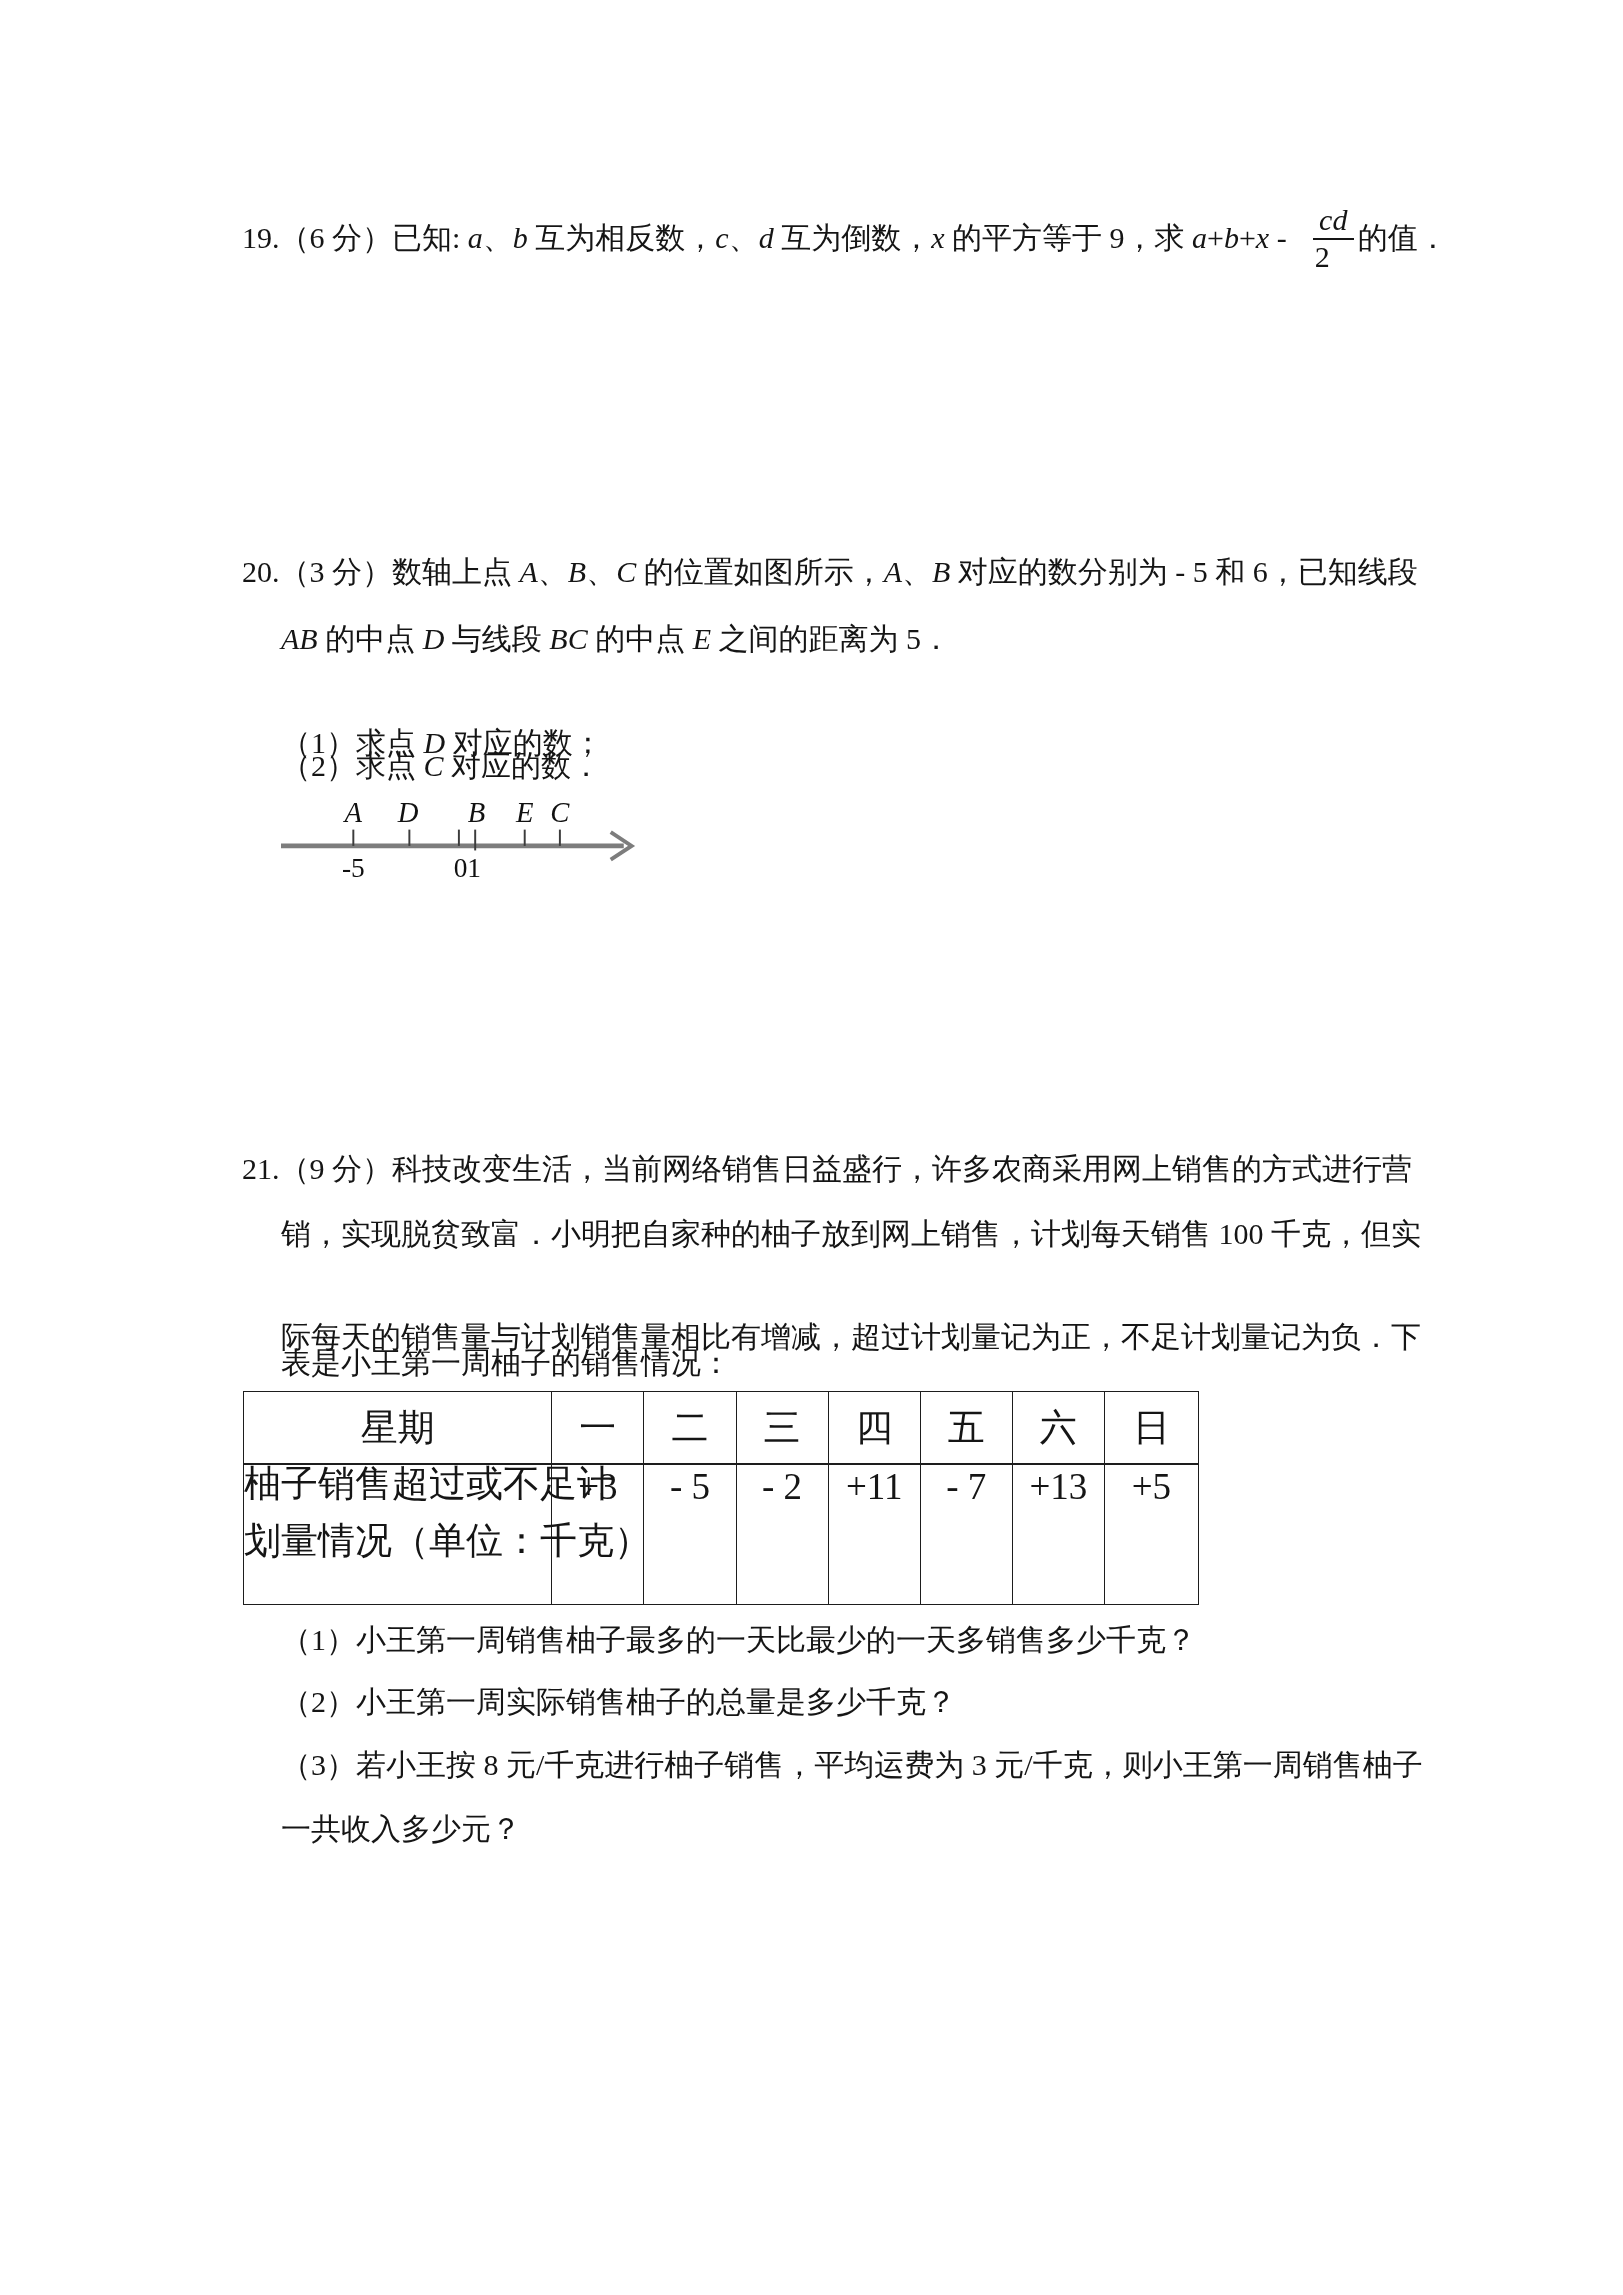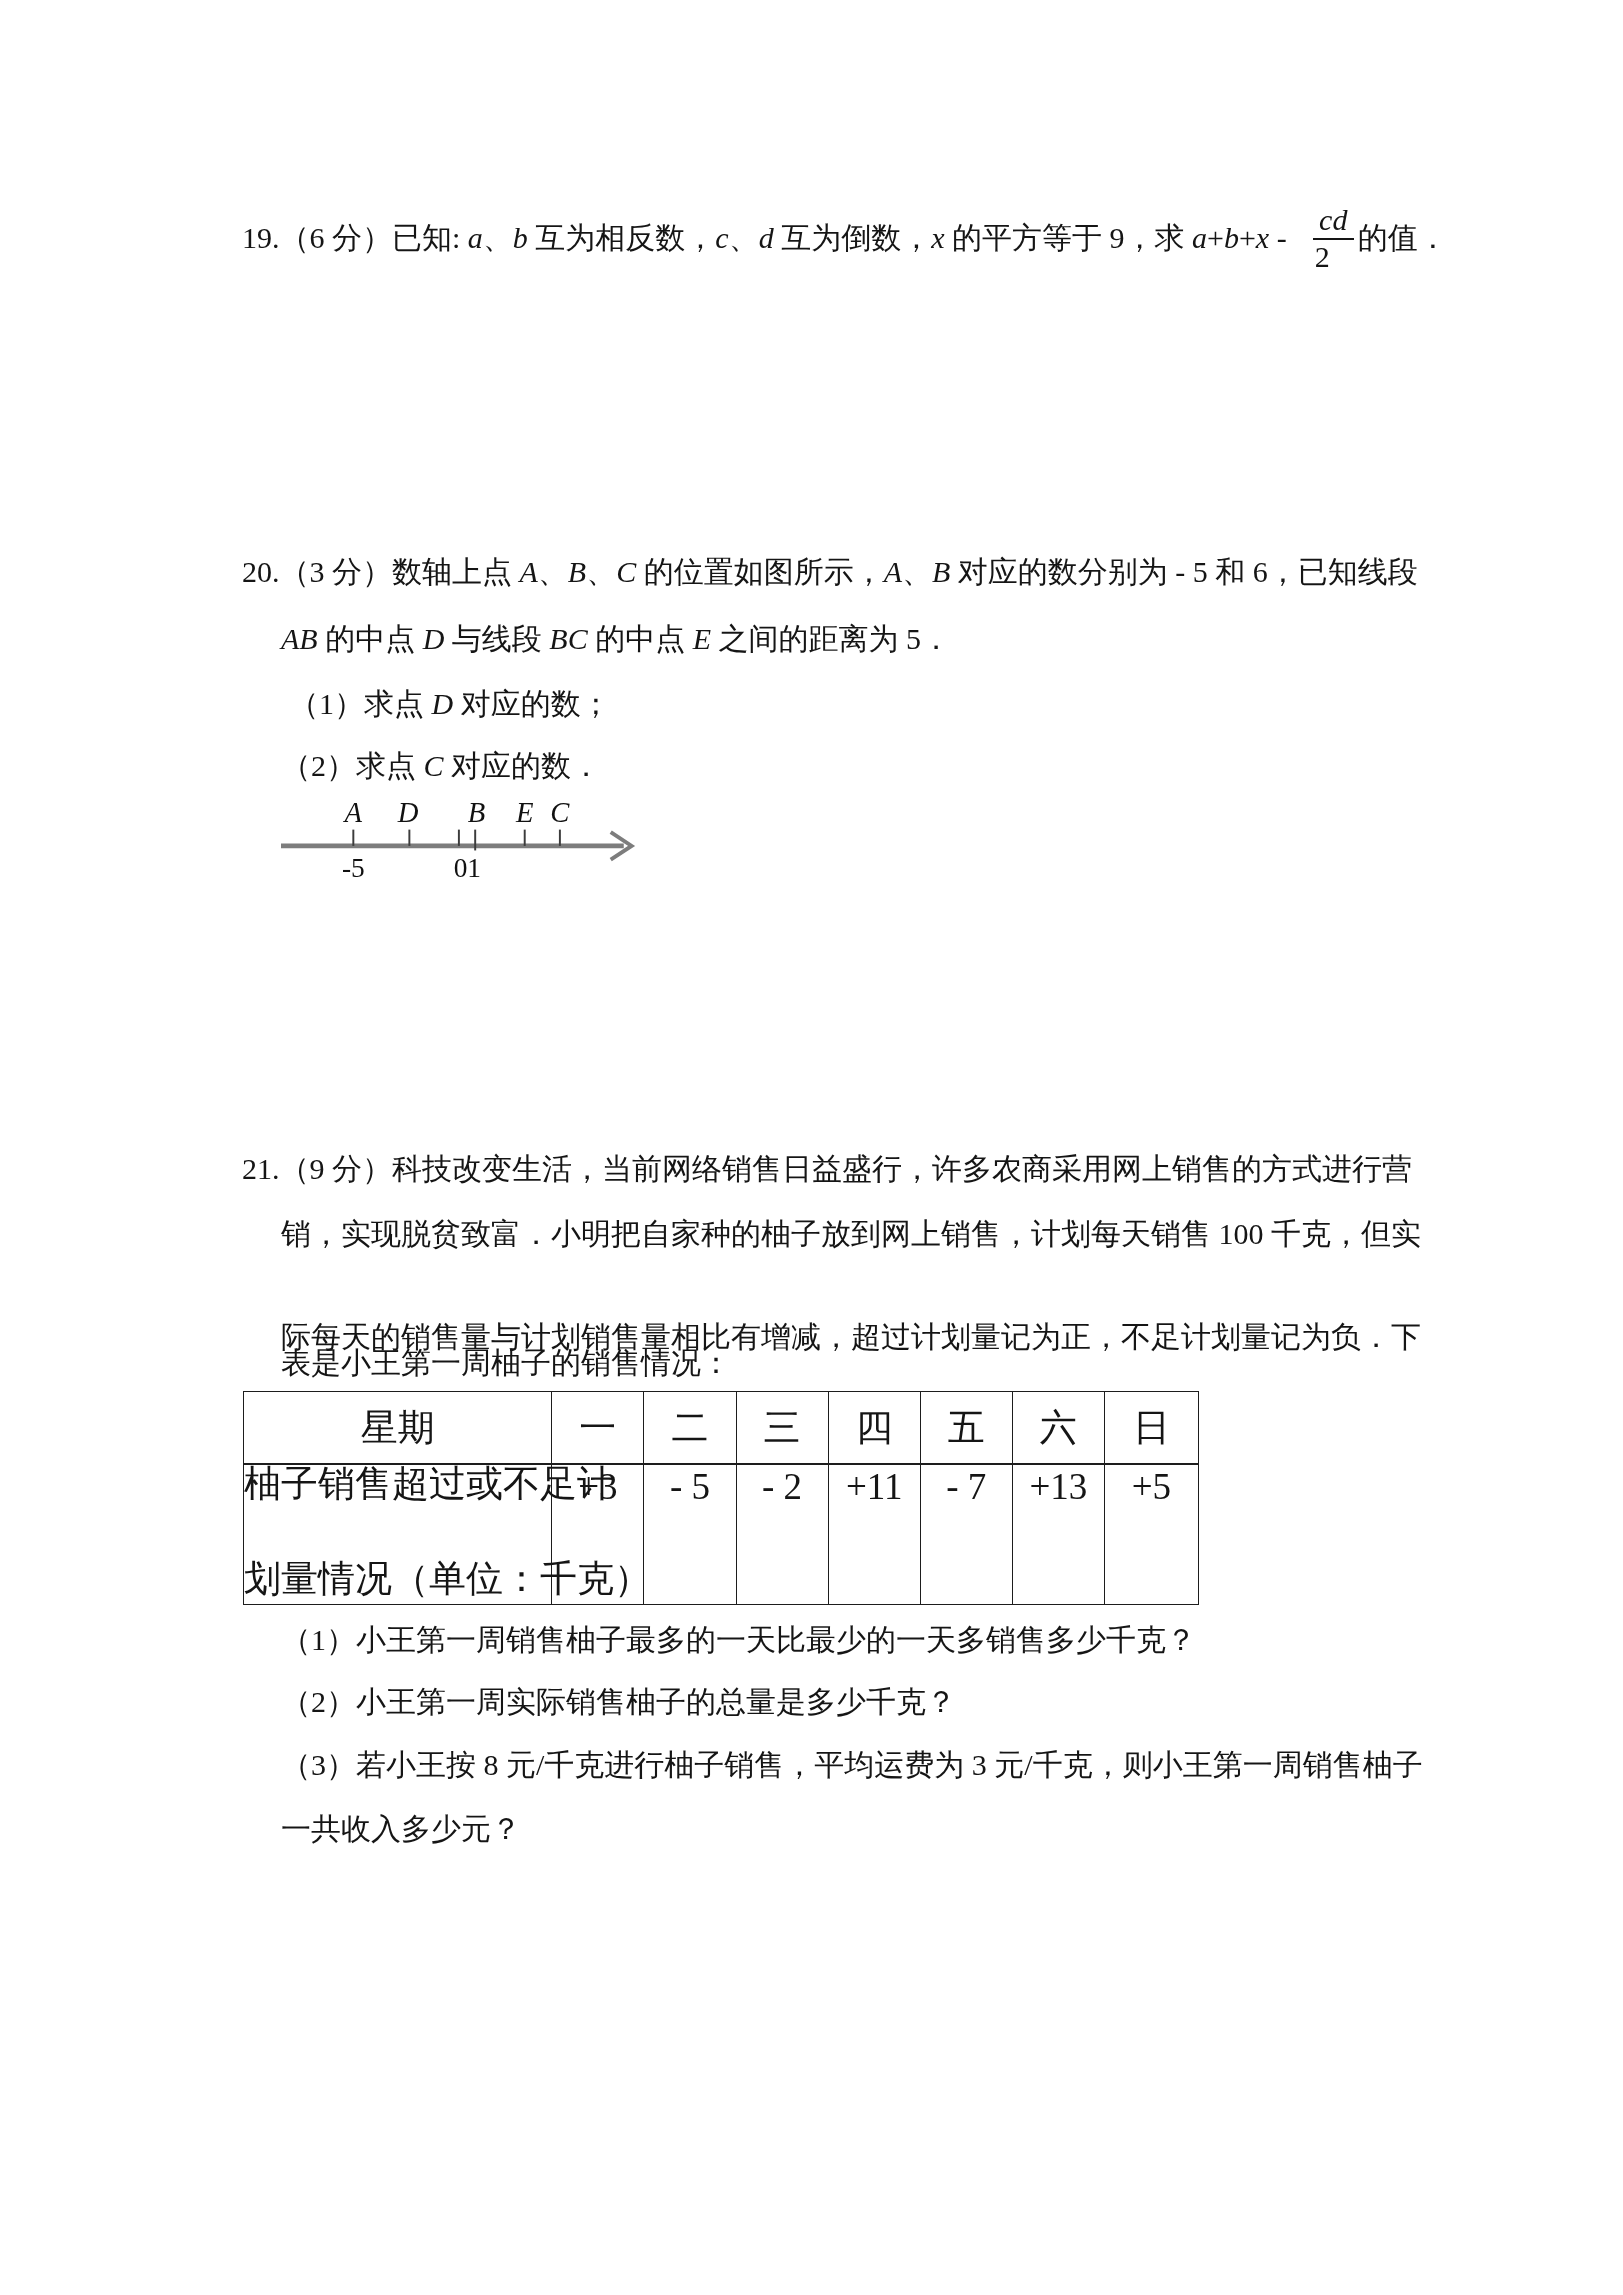--- a/index.html
+++ b/index.html
@@ -19,41 +19,41 @@
   
   table.sales{border-collapse:collapse;table-layout:fixed;background:#fff;}
   table.sales td,table.sales th{
     border:1.3px solid #1d1d1d;font-weight:normal;font-size:37px;
     vertical-align:top;padding:0;
   }
   table.sales tr.hdr th{height:71px;vertical-align:middle;text-align:center;border-bottom:2.6px solid #1d1d1d;}
   table.sales tr.datarow td{height:139px;}
   td.rowlabel{text-align:left;padding:26px 6.5px 0 7.9px;}
   td.rowlabel div{line-height:1.0;}
-  td.rowlabel .l2{margin-top:58px;}
+  td.rowlabel .l2{margin-top:20px;}
   td.val{text-align:center;padding-top:30px;}
   
   .axis-label{font-style:italic;font-size:44px;fill:#111;}
   .axis-num{font-size:42px;fill:#111;}
 </style>
 </head>
 <body>
 
 <div class="abs line" style="left:242px;top:196px;height:85px;display:flex;align-items:center;">
   <span><span>19.（6 分）已知: </span><span class="v">a</span><span>、</span><span class="v">b</span><span> 互为相反数，</span><span class="v">c</span><span>、</span><span class="v">d</span><span> 互为倒数，</span><span class="v">x</span><span> 的平方等于 9，求 </span><span class="v">a</span><span>+</span><span class="v">b</span><span>+</span><span class="v">x</span><span> - </span></span>
   <span class="frac">
     <span class="num v">cd</span>
     <span class="den">2</span>
   </span>
   <span><span>的值．</span></span>
 </div>
 
 <div class="abs line" style="left:242px;top:555px;"><span>20.（3 分）数轴上点 </span><span class="v">A</span><span>、</span><span class="v">B</span><span>、</span><span class="v">C</span><span> 的位置如图所示，</span><span class="v">A</span><span>、</span><span class="v">B</span><span> 对应的数分别为 - 5 和 6，已知线段</span></div>
 <div class="abs line" style="left:281px;top:622px;"><span class="v">AB</span><span> 的中点 </span><span class="v">D</span><span> 与线段 </span><span class="v">BC</span><span> 的中点 </span><span class="v">E</span><span> 之间的距离为 5．</span></div>
-<div class="abs line" style="left:281px;top:687px;margin-left:8px;"><span>（1）求点 </span><span class="v">D</span><span> 对应的数；</span></div>
+<div class="abs line" style="left:281px;top:726px;"><span>（1）求点 </span><span class="v">D</span><span> 对应的数；</span></div>
 <div class="abs line" style="left:281px;top:749px;"><span>（2）求点 </span><span class="v">C</span><span> 对应的数．</span></div>
 
 <svg class="abs" style="left:275px;top:784px;font-size:46px" width="373" height="101" viewBox="0 0 570 155">
 
   <line x1="8" y1="95" x2="534" y2="95" stroke="#7d7d7d" stroke-width="7"></line>
   <polyline points="514,74 546,95 514,116" fill="none" stroke="#7d7d7d" stroke-width="6"></polyline>
 
   <g stroke="#3c3c3c" stroke-width="3">
     <line x1="119" y1="70" x2="119" y2="95"></line>
     <line x1="205" y1="70" x2="205" y2="95"></line>

